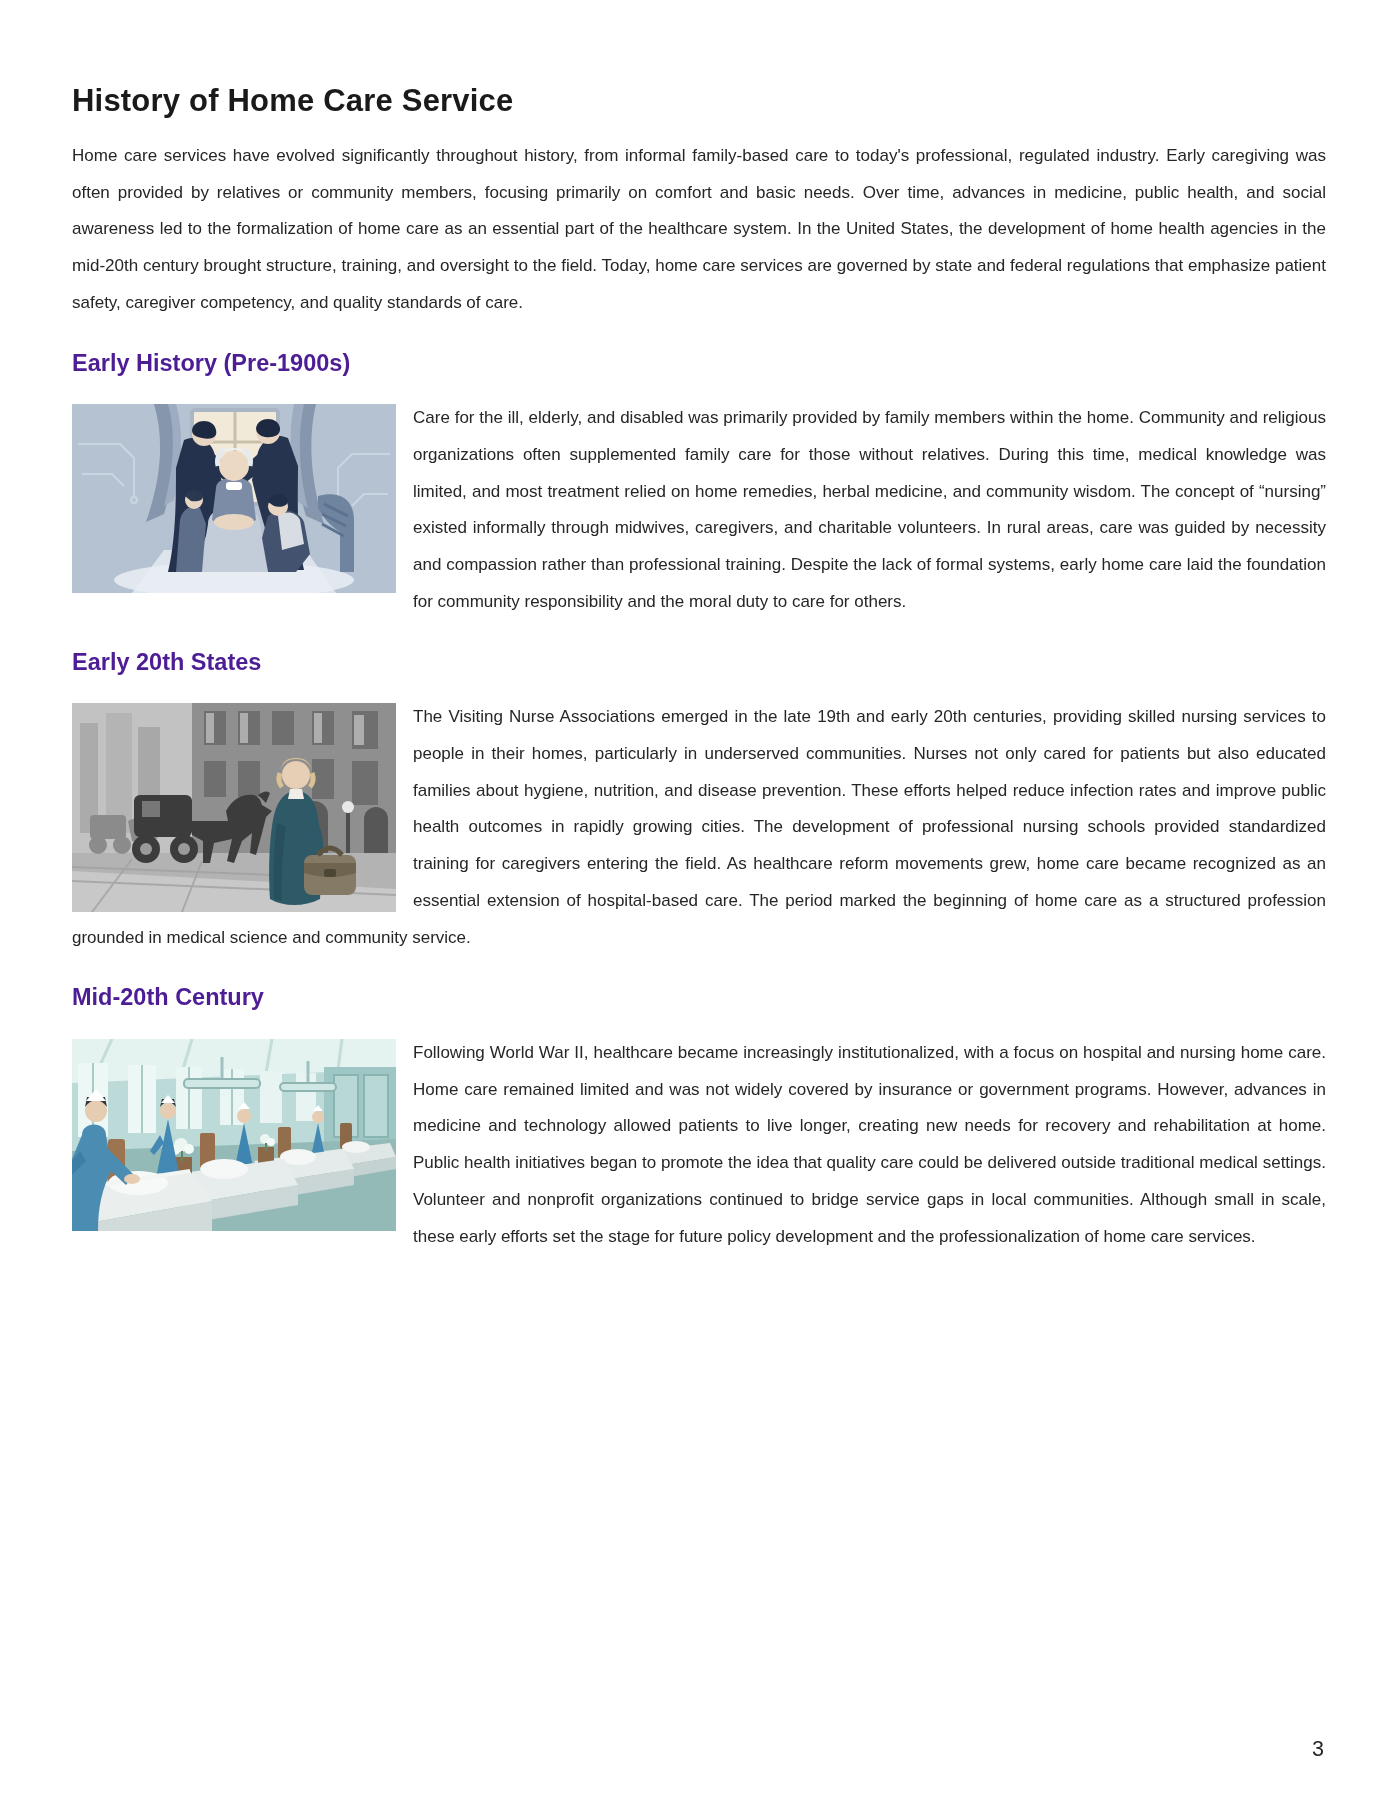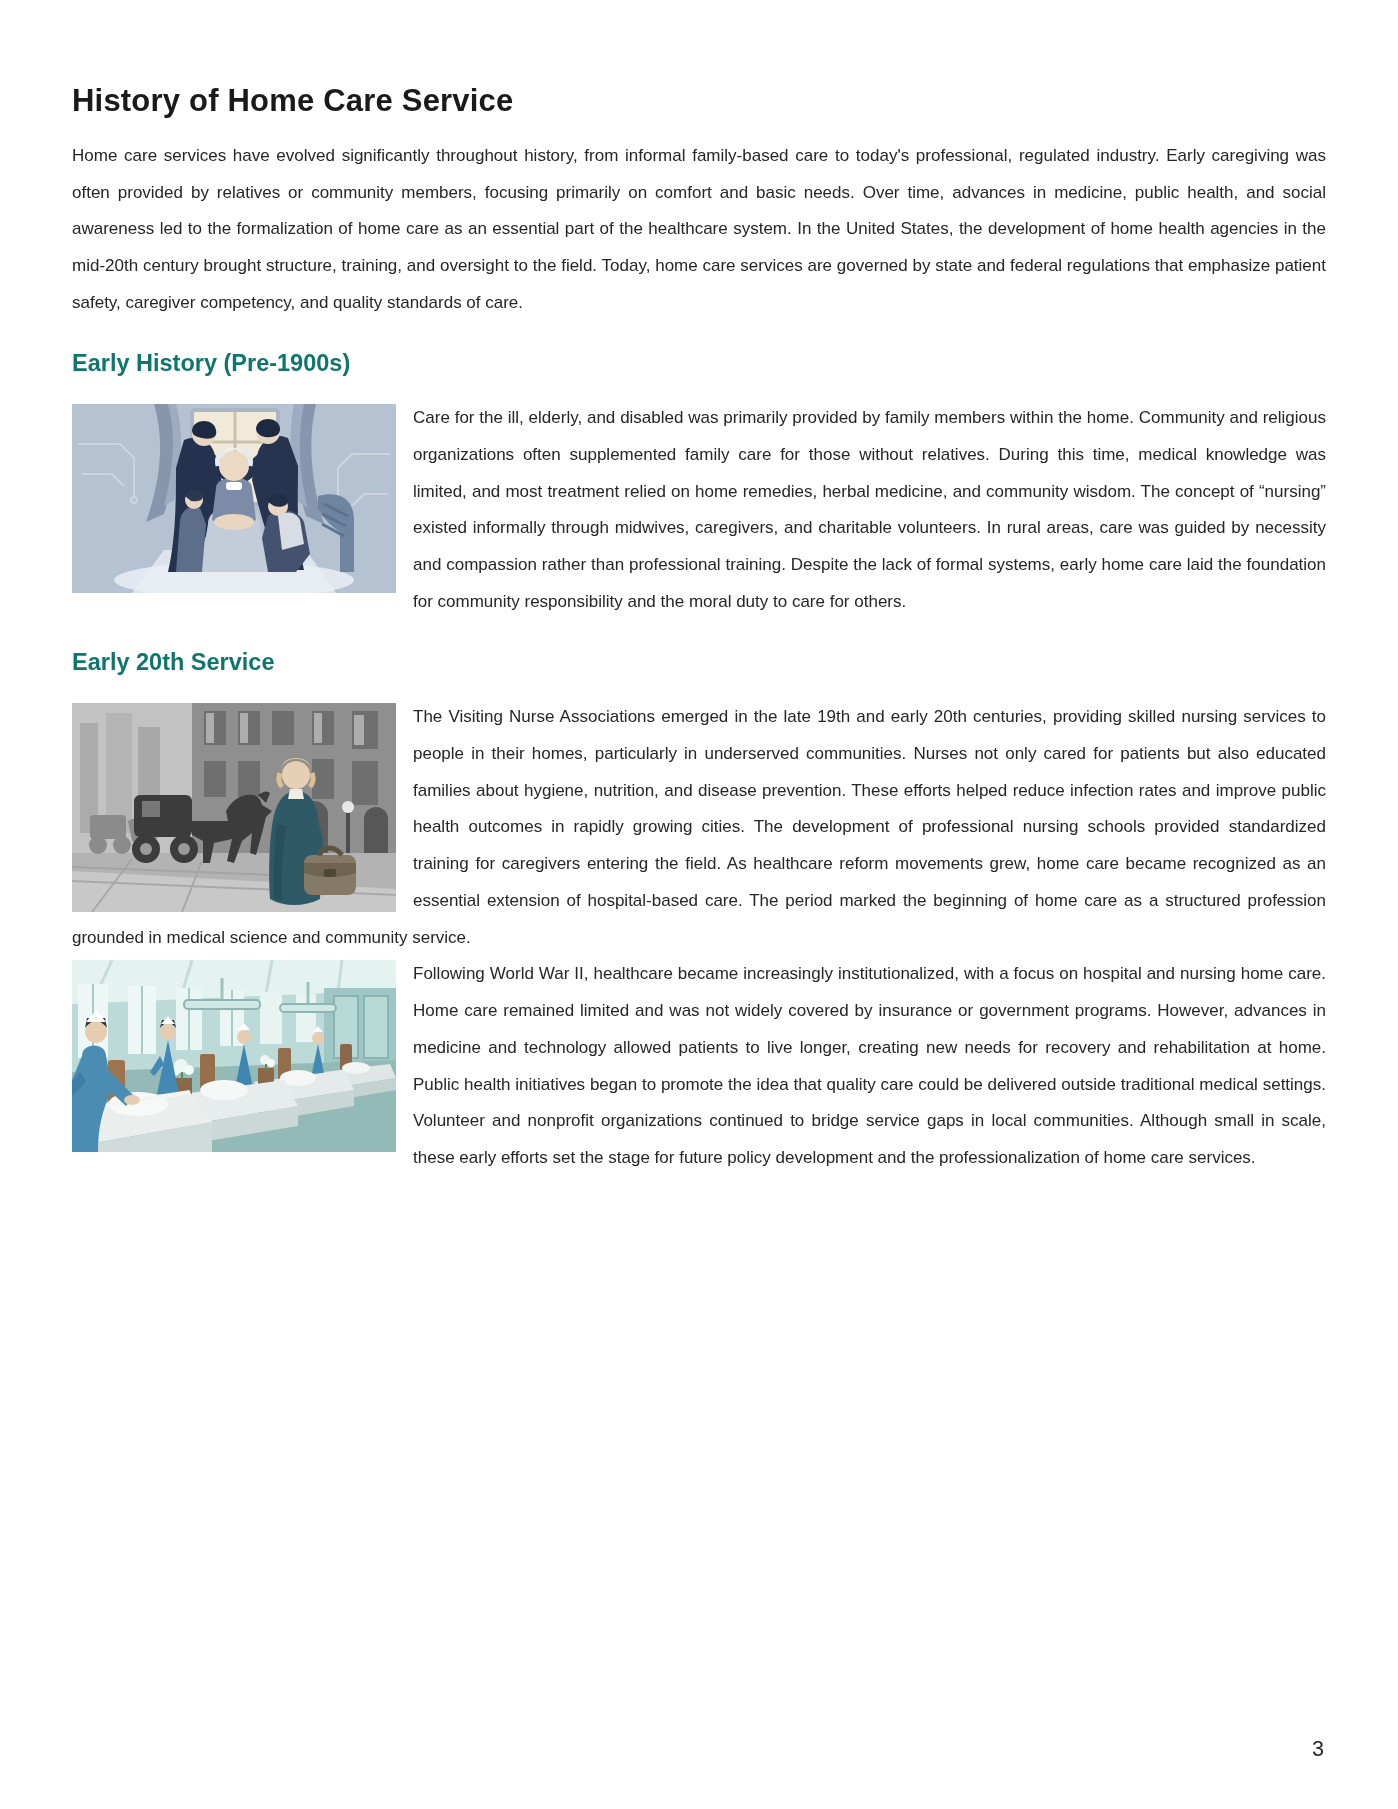--- a/index.html
+++ b/index.html
@@ -29,21 +29,21 @@
     line-height:36.75px;
     text-align:justify;
     text-justify:inter-word;
     color:#262626;
   }
   h2.sec-heading {
     margin:26px 0 22px 0;
     font-size:23.5px;
     line-height:1.3;
     font-weight:700;
-    color:#0f766e;
+    color:#4c1d95;
   }
   .section-body { overflow:visible; }
   .section-body::after { content:""; display:block; clear:both; }
   figure.fig {
     float:left;
     margin:4px 17px 5px 0;
     padding:0;
     width:324px;
     line-height:0;
   }
@@ -129,21 +129,21 @@
           <line x1="250" y1="110" x2="274" y2="122"></line>
           <line x1="250" y1="120" x2="272" y2="132"></line>
         </g>
 
         <ellipse cx="162" cy="118" rx="20" ry="8" fill="#e9d6c2"></ellipse>
       </svg>
     </figure>
     <p class="body-text">Care for the ill, elderly, and disabled was primarily provided by family members within the home. Community and religious organizations often supplemented family care for those without relatives. During this time, medical knowledge was limited, and most treatment relied on home remedies, herbal medicine, and community wisdom. The concept of “nursing” existed informally through midwives, caregivers, and charitable volunteers. In rural areas, care was guided by necessity and compassion rather than professional training. Despite the lack of formal systems, early home care laid the foundation for community responsibility and the moral duty to care for others.</p>
   </div>
 
-  <h2 class="sec-heading">Early 20th Service</h2>
+  <h2 class="sec-heading">Early 20th States</h2>
   <div class="section-body">
     <figure class="fig fig-nurse">
       <svg width="324" height="209" viewBox="0 0 324 209" xmlns="http://www.w3.org/2000/svg" role="img">
         <rect width="324" height="209" fill="#d6d6d6"></rect>
 
         <rect x="0" y="0" width="120" height="150" fill="#c2c2c2"></rect>
         <rect x="8" y="20" width="18" height="110" fill="#ababab"></rect>
         <rect x="34" y="10" width="26" height="120" fill="#b4b4b4"></rect>
         <rect x="66" y="24" width="22" height="110" fill="#a8a8a8"></rect>
 
@@ -210,20 +210,21 @@
           <rect x="232" y="152" width="52" height="40" rx="8" fill="#857a66"></rect>
           <path d="M232 160 h52 v10 q-26 8 -52 0 Z" fill="#6e644f"></path>
           <path d="M246 152 q12 -14 24 0" stroke="#5d543f" stroke-width="5" fill="none"></path>
           <rect x="252" y="166" width="12" height="8" rx="2" fill="#4e4634"></rect>
         </g>
       </svg>
     </figure>
     <p class="body-text">The Visiting Nurse Associations emerged in the late 19th and early 20th centuries, providing skilled nursing services to people in their homes, particularly in underserved communities. Nurses not only cared for patients but also educated families about hygiene, nutrition, and disease prevention. These efforts helped reduce infection rates and improve public health outcomes in rapidly growing cities. The development of professional nursing schools provided standardized training for caregivers entering the field. As healthcare reform movements grew, home care became recognized as an essential extension of hospital-based care. The period marked the beginning of home care as a structured profession grounded in medical science and community service.</p>
   </div>
 
+  <h2 class="sec-heading">Mid-20th Century</h2>
   <div class="section-body">
     <figure class="fig fig-ward">
       <svg width="324" height="192" viewBox="0 0 324 192" xmlns="http://www.w3.org/2000/svg" role="img">
         <rect width="324" height="192" fill="#bcdad8"></rect>
 
         <polygon points="0,0 324,0 324,30 0,44" fill="#e4f2f0"></polygon>
         <g stroke="#c3ddda" stroke-width="3" fill="none">
           <line x1="40" y1="0" x2="20" y2="44"></line>
             <line x1="120" y1="0" x2="108" y2="40"></line>
           <line x1="200" y1="0" x2="194" y2="34"></line>

